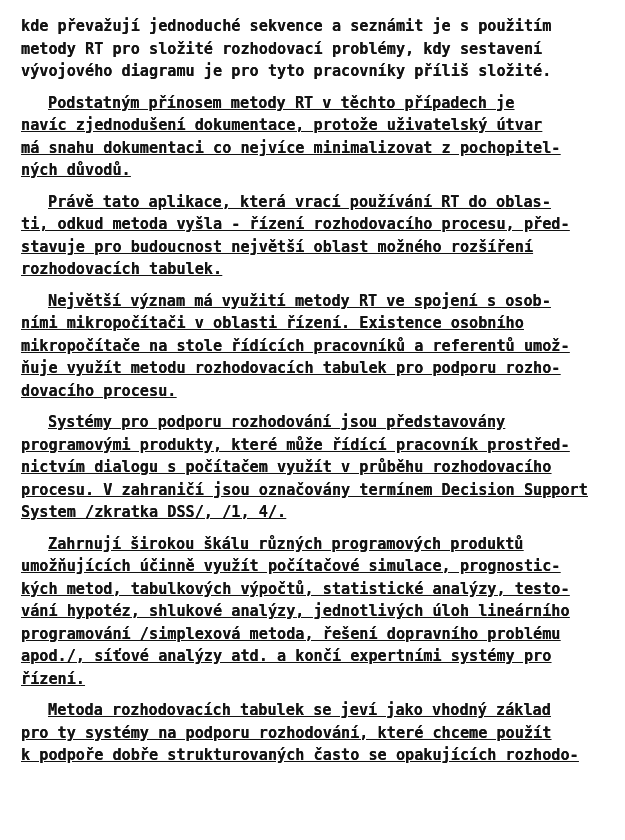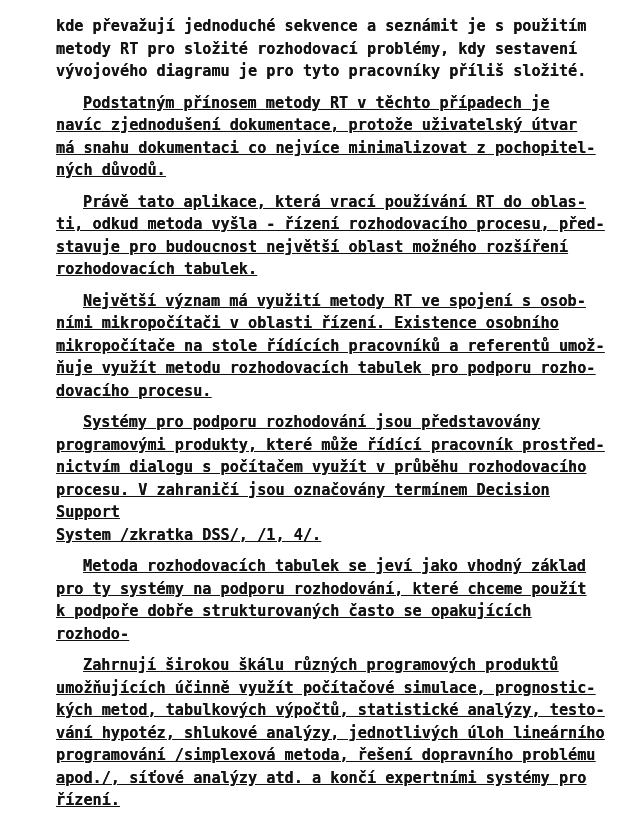--- a/index.html
+++ b/index.html
@@ -5,21 +5,21 @@
   html, body {
     margin: 0;
     padding: 0;
     background: #ffffff;
   }
   .page {
     position: relative;
     width: 625px;
     height: 840px;
     box-sizing: border-box;
-    padding: 15px 14px 0 56px;
+    padding: 15px 14px 0 21px;
     background: #ffffff;
     overflow: hidden;
     font-family: "DejaVu Sans Mono", "Liberation Mono", monospace;
     font-weight: 700;
     font-size: 15.2px;
     line-height: 22.5px;
     color: #131313;
     text-shadow: 0 0 0.6px rgba(10,10,10,0.85);
   }
   .para {
@@ -57,23 +57,23 @@
   <p class="para indent">Největší význam má využití metody RT ve spojení s osob-
 ními mikropočítači v oblasti řízení. Existence osobního
 mikropočítače na stole řídících pracovníků a referentů umož-
 ňuje využít metodu rozhodovacích tabulek pro podporu rozho-
 dovacího procesu.</p>
   <p class="para indent">Systémy pro podporu rozhodování jsou představovány
 programovými produkty, které může řídící pracovník prostřed-
 nictvím dialogu s počítačem využít v průběhu rozhodovacího
 procesu. V zahraničí jsou označovány termínem Decision Support
 System /zkratka DSS/, /1, 4/.</p>
-  <p class="para indent">Metoda rozhodovacích tabulek se jeví jako vhodný základ
-pro ty systémy na podporu rozhodování, které chceme použít
-k podpoře dobře strukturovaných často se opakujících rozhodo-</p>
   <p class="para indent">Zahrnují širokou škálu různých programových produktů
 umožňujících účinně využít počítačové simulace, prognostic-
 kých metod, tabulkových výpočtů, statistické analýzy, testo-
 vání hypotéz, shlukové analýzy, jednotlivých úloh lineárního
 programování /simplexová metoda, řešení dopravního problému
 apod./, síťové analýzy atd. a končí expertními systémy pro
 řízení.</p>
+  <p class="para indent">Metoda rozhodovacích tabulek se jeví jako vhodný základ
+pro ty systémy na podporu rozhodování, které chceme použít
+k podpoře dobře strukturovaných často se opakujících rozhodo-</p>
 </div>
 
 </body></html>

